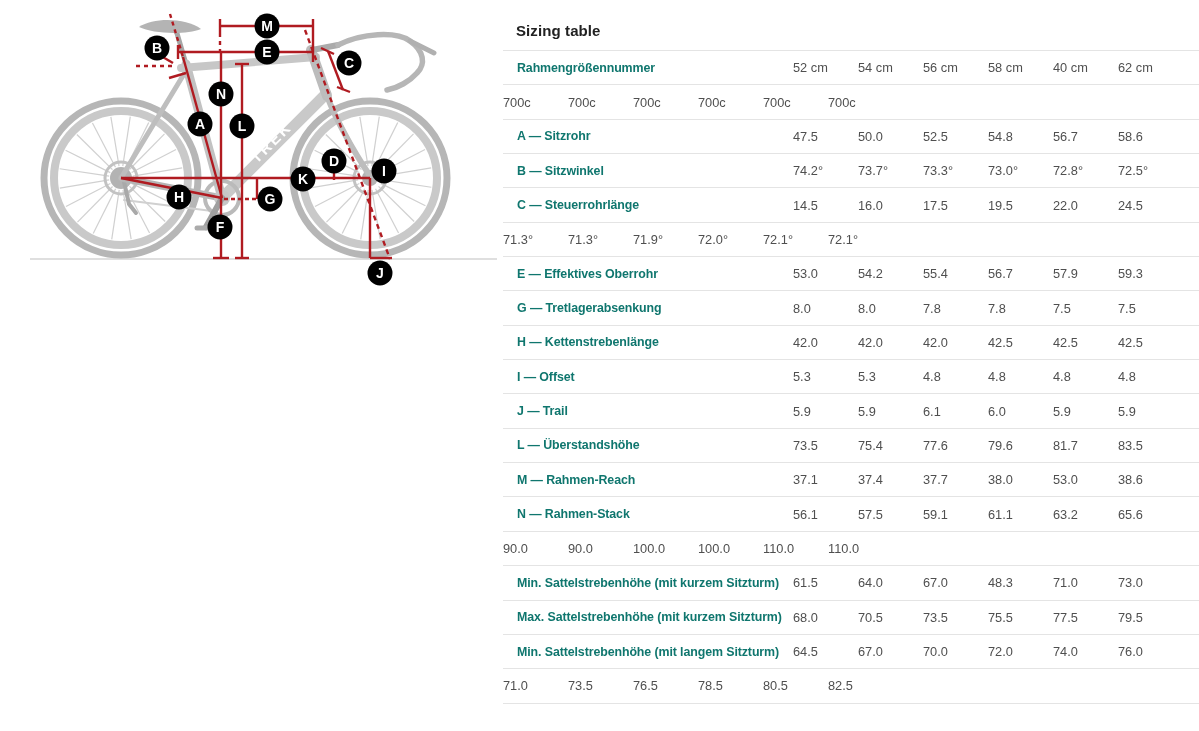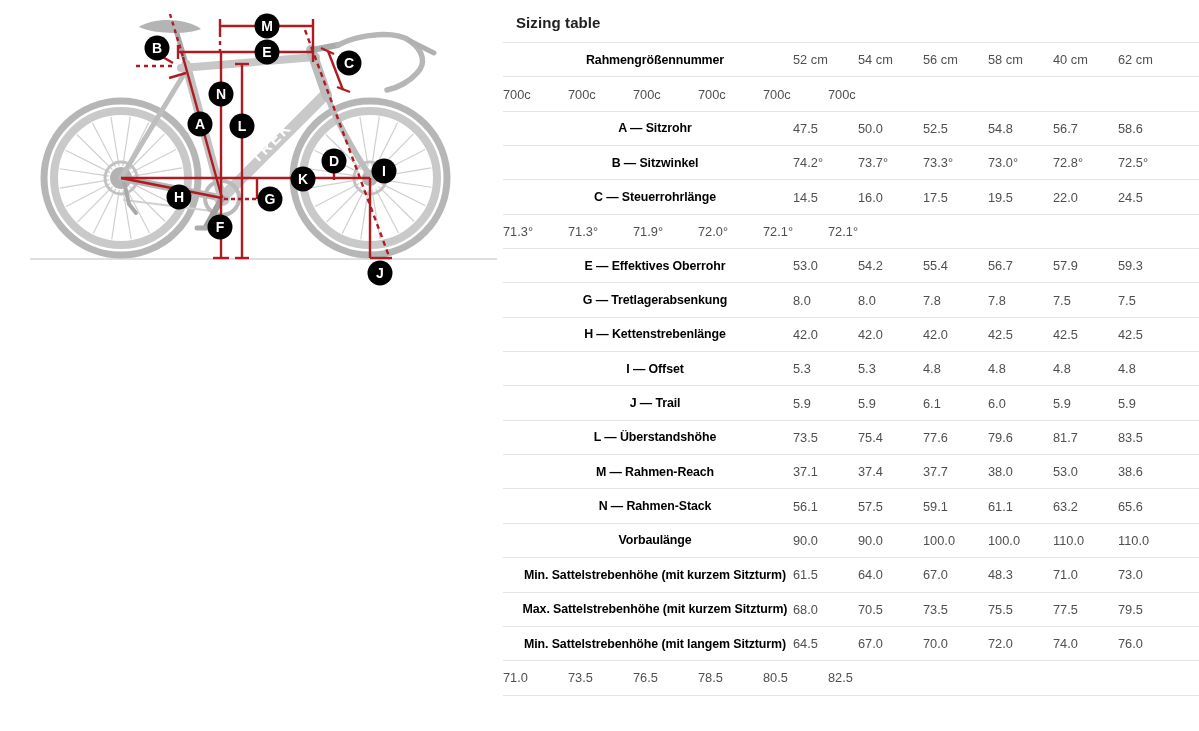--- a/index.html
+++ b/index.html
@@ -6,35 +6,35 @@
   body{
     width:1199px;height:731px;background:#ffffff;
     font-family:"Liberation Sans", sans-serif;
     position:relative;overflow:hidden;
     -webkit-font-smoothing:antialiased;
   }
   .page{position:absolute;inset:0;}
   .diagram{position:absolute;left:0;top:0;width:500px;height:300px;}
   svg text{font-family:"Liberation Sans", sans-serif;}
 
-  .table-wrap{position:absolute;left:503px;top:0;width:696px;}
+  .table-wrap{position:absolute;left:503px;top:8px;width:696px;}
   .table-title{
     font-size:15px;font-weight:bold;color:#212121;
     padding:14px 0 11px 13px;border-bottom:1px solid #e4e4e4;
     letter-spacing:.1px;
   }
   .rows{width:100%;}
   .row{
     display:flex;align-items:center;height:34.35px;
     border-bottom:1px solid #e4e4e4;box-sizing:border-box;
   }
   .row-label{
     flex:0 0 276px;padding-left:14px;
-    font-size:12.4px;font-weight:bold;color:#000000;
-    white-space:nowrap;letter-spacing:-0.1px;text-align:center;
+    font-size:12.4px;font-weight:bold;color:#0f766e;
+    white-space:nowrap;letter-spacing:-0.1px;
   }
   .row-val{
     flex:0 0 65px;font-size:12.8px;color:#4f4f4f;white-space:nowrap;
   }
 </style>
 </head>
 <body>
 
 <div class="page">
 
@@ -337,21 +337,20 @@
         <div class="row">
           <div class="row-label">N — Rahmen-Stack</div>
           <div class="row-val">56.1</div>
           <div class="row-val">57.5</div>
           <div class="row-val">59.1</div>
           <div class="row-val">61.1</div>
           <div class="row-val">63.2</div>
           <div class="row-val">65.6</div>
         </div>
         <div class="row">
-          <div class="row-label">Vorbaulänge</div>
           <div class="row-val">90.0</div>
           <div class="row-val">90.0</div>
           <div class="row-val">100.0</div>
           <div class="row-val">100.0</div>
           <div class="row-val">110.0</div>
           <div class="row-val">110.0</div>
         </div>
         <div class="row">
           <div class="row-label">Min. Sattelstrebenhöhe (mit kurzem Sitzturm)</div>
           <div class="row-val">61.5</div>

